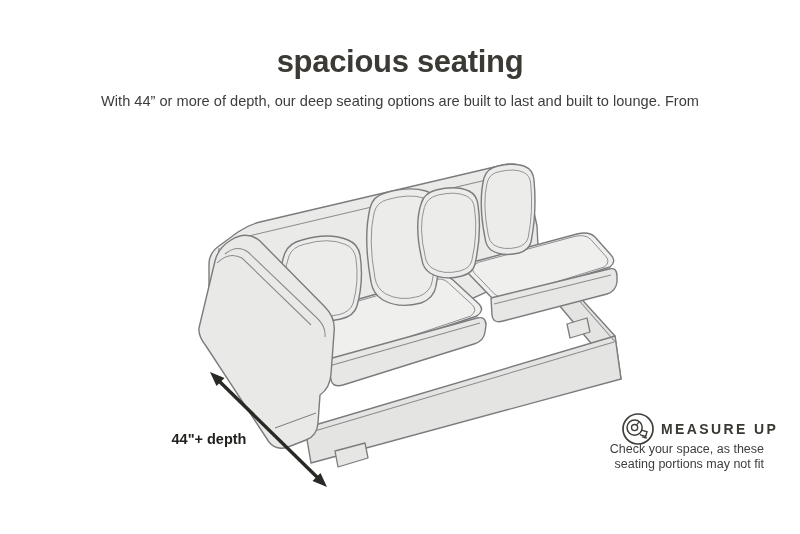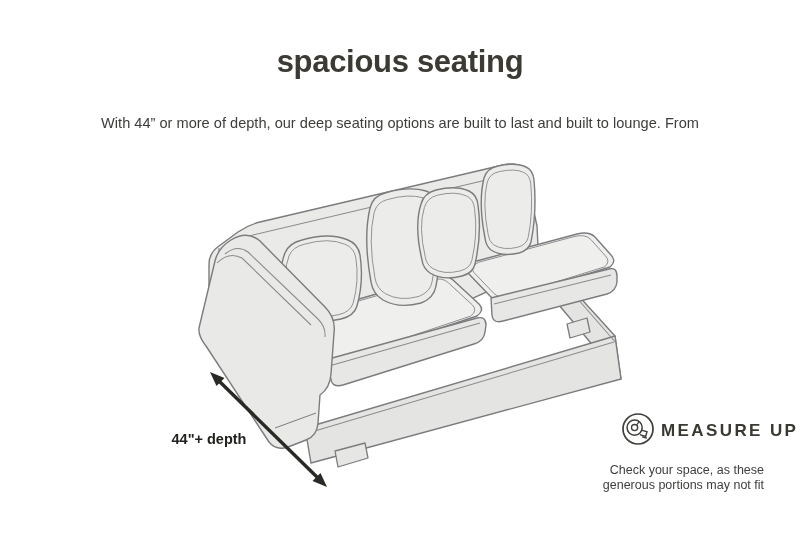--- a/index.html
+++ b/index.html
@@ -9,32 +9,32 @@
     text-decoration:underline;
   }
   .headline{
     position:absolute;top:44px;left:0;width:800px;text-align:center;
     font-size:31px;font-weight:bold;letter-spacing:-0.3px;color:#3b3a34;
   }
   .intro{
     position:absolute;top:90px;left:60px;width:680px;text-align:center;
     font-size:14.6px;line-height:22px;color:#3d3d3b;
   }
-  .intro span{display:block;margin-top:22px;}
+  .intro span{display:block;}
   .dim-label{
     position:absolute;left:156px;top:431px;width:106px;text-align:center;
     font-size:14.5px;font-weight:bold;color:#21211e;
   }
   .mu-head{
     position:absolute;left:661px;top:421px;
-    font-size:17px;font-weight:bold;letter-spacing:2.4px;color:#393832;white-space:nowrap;text-align:right;
+    font-size:14px;font-weight:bold;letter-spacing:2.4px;color:#393832;white-space:nowrap;text-align:right;
   }
   .mu-note{
     position:absolute;right:36px;top:442px;width:240px;text-align:right;
-    font-size:12.5px;line-height:14.8px;color:#3e3e3c;margin-top:21px;
+    font-size:12.5px;line-height:14.8px;color:#3e3e3c;
   }
   .mu-note span{display:block;}
   svg .ln{fill:none;stroke:#7c7c7e;stroke-width:1;}
   svg .pip{fill:none;stroke:#8b8b8d;stroke-width:1.05;}
 </style>
 </head>
 <body>
 
 <div class="canvas">
 
@@ -123,16 +123,16 @@
       <circle cx="13.6" cy="15.6" r="7.6" stroke-width="1.5"></circle>
       <circle cx="13.6" cy="15.6" r="3.1" stroke-width="1.3"></circle>
       <path d="M 15.8,12.6 L 17.9,10.2" stroke-width="1.2"></path>
       <path d="M 20.6,18.2 L 26,19.8 L 24.7,24.4 L 19.4,22.8" stroke-width="1.4"></path>
       <path d="M 21.4,24.9 L 25.3,26.0" stroke-width="1.3"></path>
     </g>
   </svg>
   <div class="mu-head">MEASURE UP</div>
   <div class="mu-note">
     <span>Check your space, as these</span>
-    <span>generous portions may not fit</span>
+    <span>seating portions may not fit</span>
   </div>
 
 </div>
 
 </body></html>

